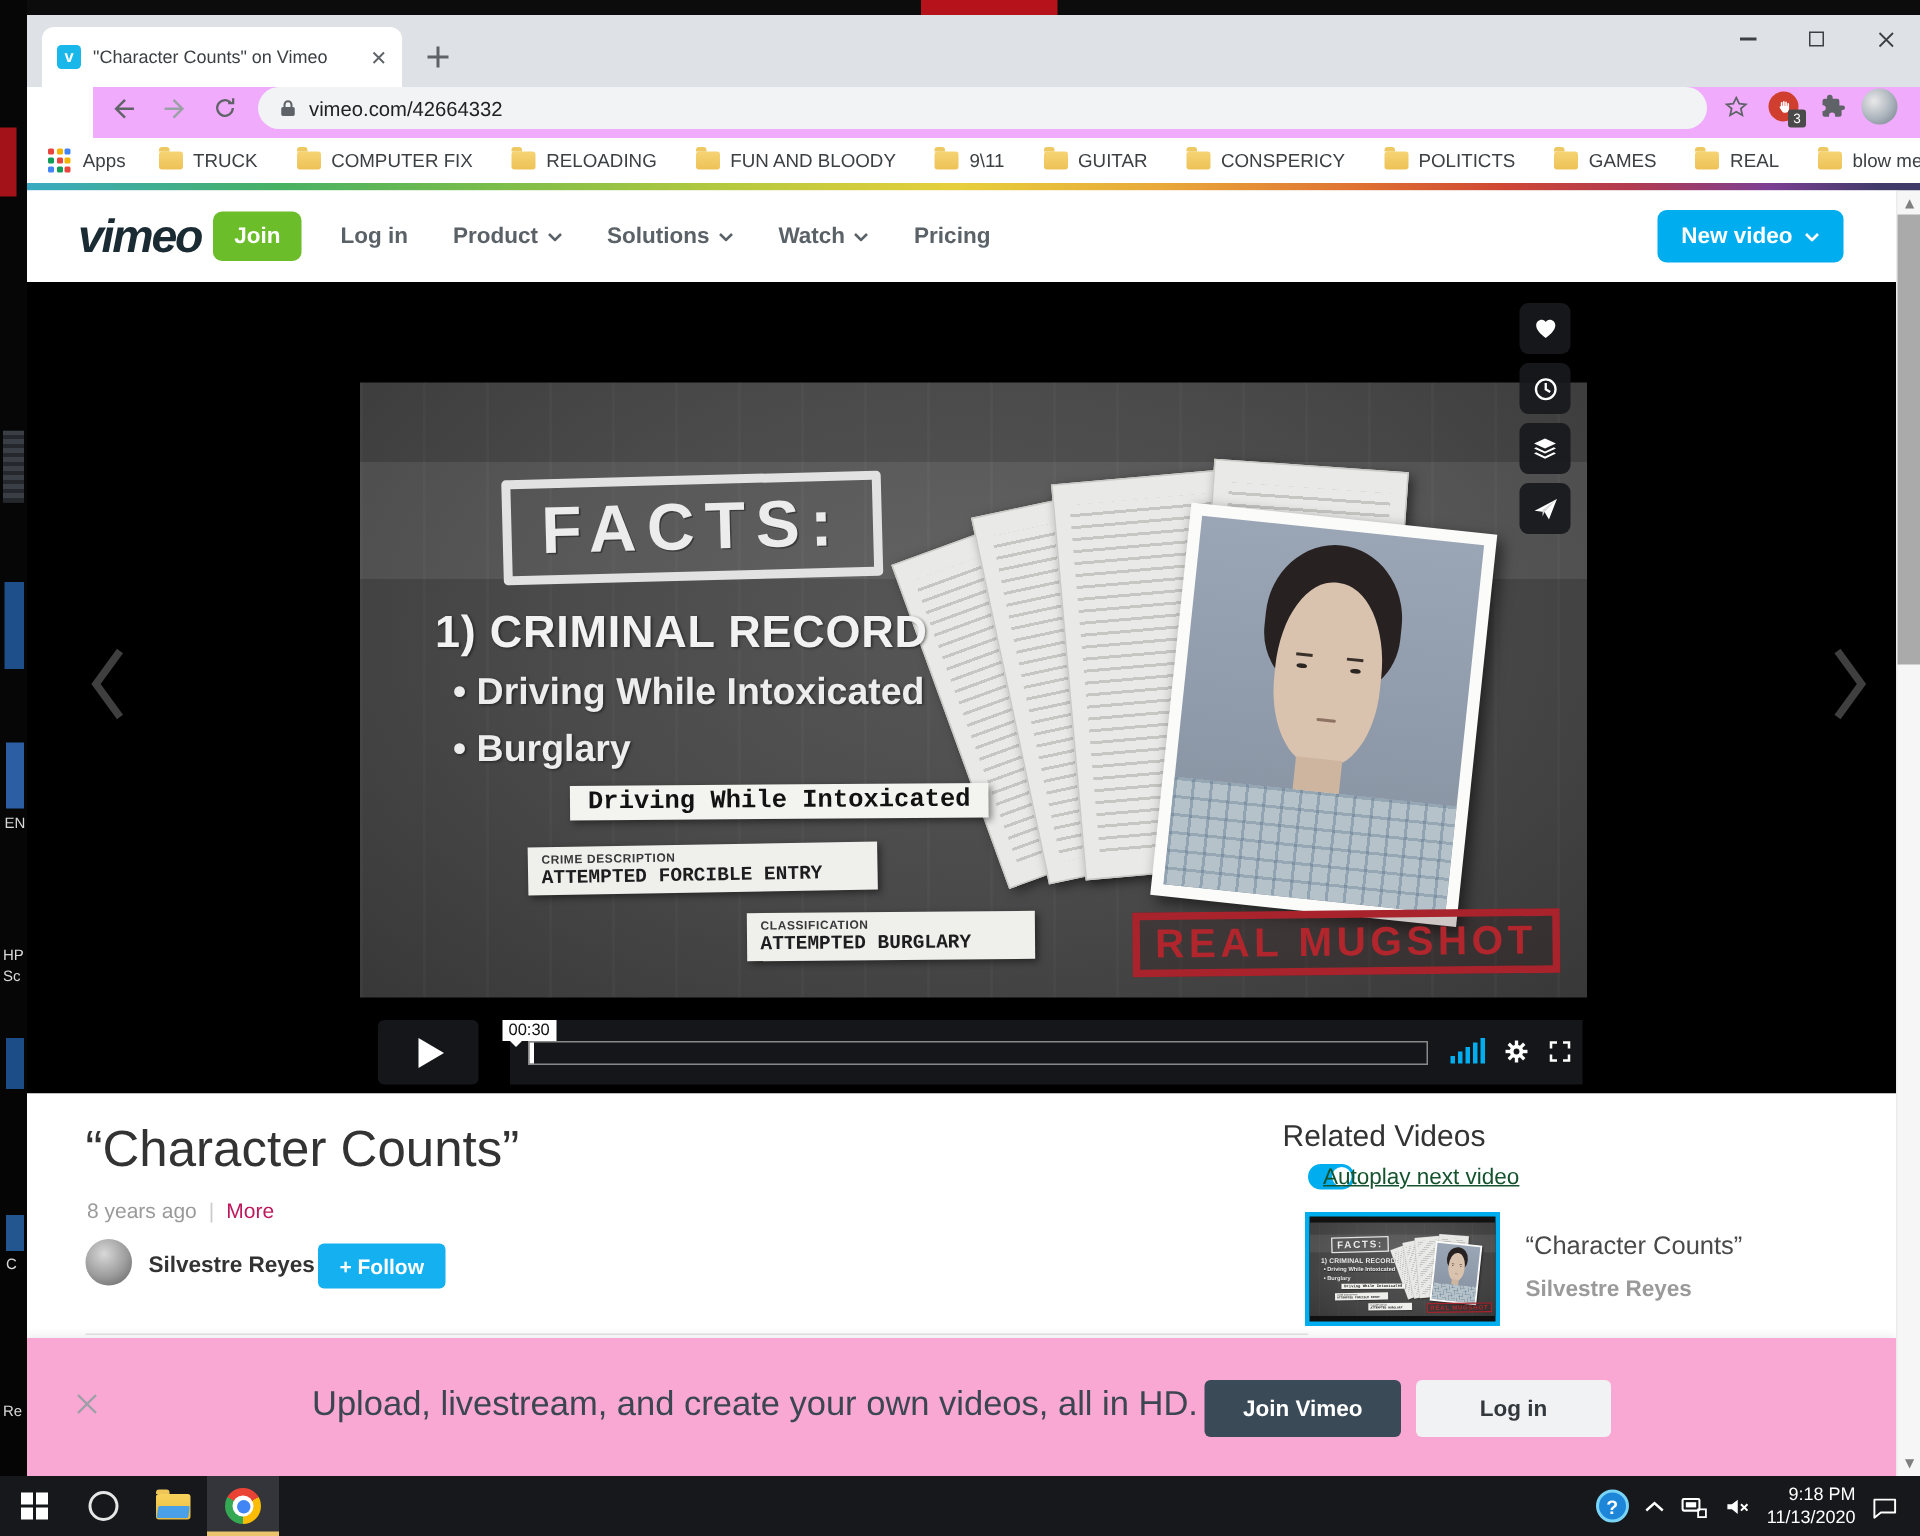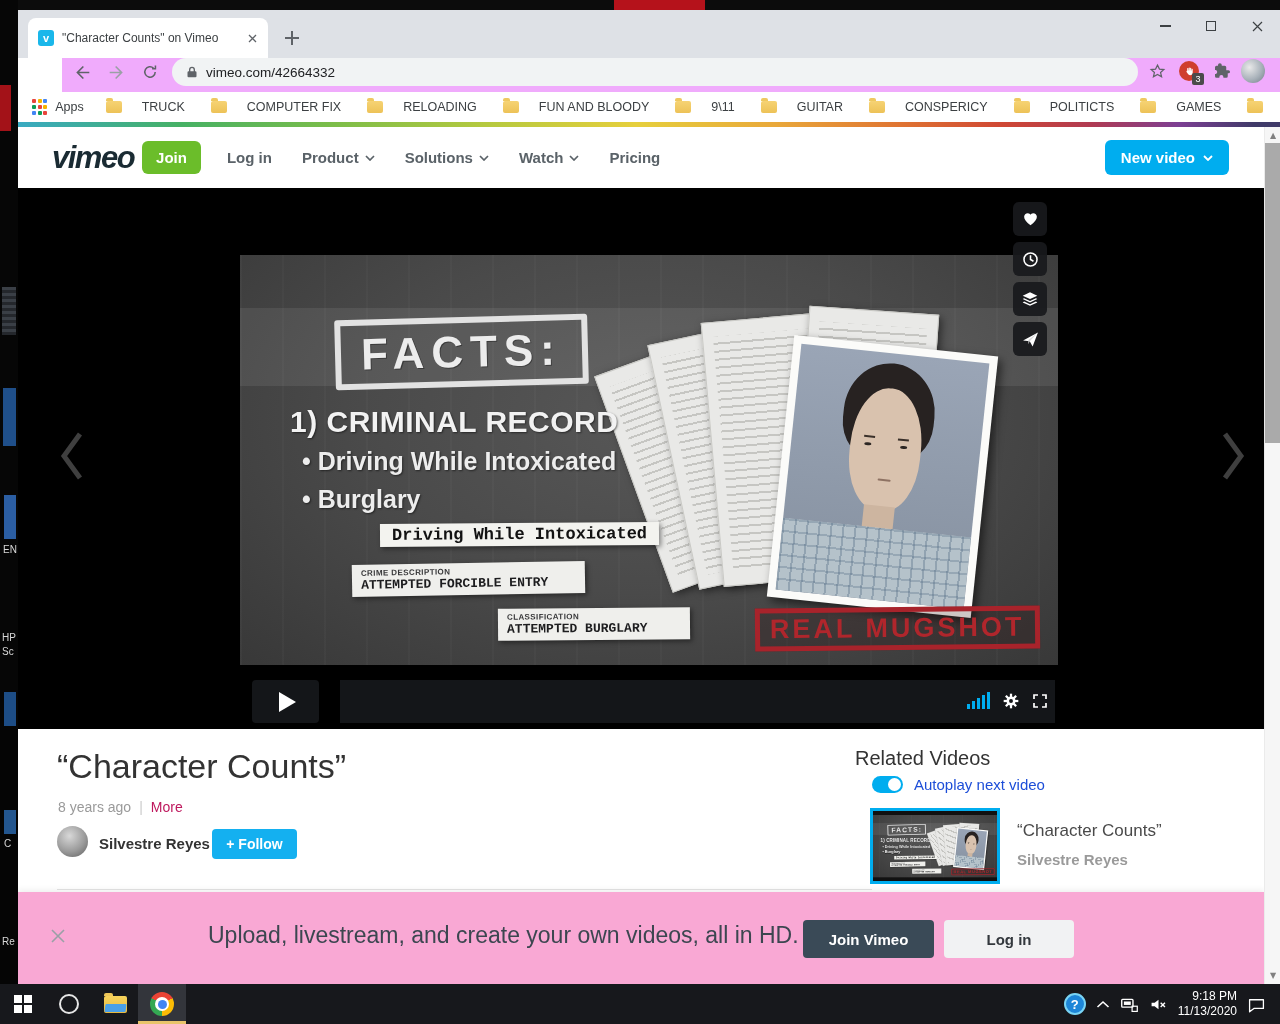--- a/index.html
+++ b/index.html
@@ -39,21 +39,21 @@
   .abp{width:20px;height:20px;border-radius:50%;background:#cf3e2e;display:flex;align-items:center;justify-content:center;position:relative;}
   .abp-badge{position:absolute;right:-5px;bottom:-4px;background:#4a4a4a;color:#fff;font-size:9px;width:12px;height:12px;display:flex;align-items:center;justify-content:center;border-radius:2px;}
   .avatar-br{width:24px;height:24px;border-radius:50%;background:radial-gradient(circle at 35% 35%,#e9e9e9,#a9b2ba 55%,#707b86);}
   .dots{display:flex;flex-direction:column;gap:2.5px;}
   .dots i{width:3.4px;height:3.4px;border-radius:50%;background:#5f6368;}
 
   .bookmarks{position:absolute;left:0;top:82px;width:100%;height:30px;background:#fff;display:flex;align-items:center;padding-left:14px;}
   .apps-grid{display:grid;grid-template-columns:repeat(3,4px);grid-gap:1.6px;margin-right:8px;}
   .apps-grid i{width:4px;height:4px;border-radius:1px;}
   .bm-area{display:flex;align-items:center;gap:26px;margin-left:22px;}
-  .bm{display:flex;align-items:center;gap:20px;text-align:center;}
+  .bm{display:flex;align-items:center;gap:7px;text-align:center;}
   .bm-label,.apps-label{font-size:12.5px;color:#3c4043;white-space:nowrap;}
   .folder{width:16px;height:12px;background:linear-gradient(#f6d374,#edc257);border-radius:2px;position:relative;flex:none;}
   .folder::before{content:"";position:absolute;left:0;top:-3px;width:7px;height:3px;background:#eec860;border-radius:2px 2px 0 0;}
 
   .rainbow{position:absolute;left:0;top:112px;width:100%;height:5px;
     background:linear-gradient(90deg,#39aac2 0%,#46b164 13%,#7cbd49 25%,#b5c93f 37%,#e6cf3c 49%,#e9a83a 60%,#df7332 70%,#cf4734 78%,#b03a52 85%,#7c3f93 92%,#3f3a68 98%);}
 
   
   .page{position:absolute;left:0;top:117px;width:1246px;height:857px;background:#fff;overflow:hidden;}
   .vheader{position:absolute;left:0;top:0;width:100%;height:61px;background:#fff;display:flex;align-items:center;padding:0 34px;}
@@ -122,21 +122,21 @@
   .vmeta .sep{color:#ccc;margin:0 8px;}
   .vmeta .more{color:#be185d;}
   .avatar-author{position:absolute;left:39px;top:97px;width:31px;height:31px;border-radius:50%;background:radial-gradient(circle at 40% 32%,#d8d8d8,#9b9b9b 55%,#5c5c5c);}
   .author-name{position:absolute;left:81px;top:106px;font-size:15px;font-weight:bold;color:#333;}
   .follow-btn{position:absolute;left:194px;top:100px;width:85px;height:30px;background:#14b0f0;color:#fff;font-size:14px;font-weight:bold;border-radius:4px;display:flex;align-items:center;justify-content:center;}
   .divider{position:absolute;left:39px;top:160px;width:815px;height:1px;background:#e4e4e4;}
 
   .related-h{position:absolute;left:837px;top:18px;font-size:20px;color:#333;}
   .toggle{position:absolute;left:854px;top:47px;width:31px;height:17px;border-radius:9px;background:#00adef;}
   .knob{position:absolute;right:2px;top:2px;width:13px;height:13px;border-radius:50%;background:#fff;}
-  .autoplay-label{position:absolute;left:896px;top:47px;font-size:15px;color:#1d4ed8;}
+  .autoplay-label{position:absolute;left:864px;top:47px;font-size:15px;color:#14532d;text-decoration:underline;}
   .rel-thumb{position:absolute;left:852px;top:79px;width:130px;height:76px;border:3px solid #00adef;background:#111;overflow:hidden;}
   .rel-title{position:absolute;left:999px;top:92px;font-size:17px;color:#4a4a4a;}
   .rel-author{position:absolute;left:999px;top:122px;font-size:15px;font-weight:bold;color:#9a9a9a;}
 
   
   .banner{position:absolute;left:0;top:765px;width:100%;height:92px;background:#f9a8d4;box-shadow:0 -2px 6px rgba(0,0,0,.07);}
   .banner-close{position:absolute;left:32px;top:36px;width:18px;height:18px;}
   .banner-text{position:absolute;left:190px;top:30px;font-size:23px;color:#3c4650;}
   .joinvimeo-btn{position:absolute;left:785px;top:28px;width:131px;height:38px;background:#3a4a57;color:#fff;font-size:15px;font-weight:bold;border-radius:4px;display:flex;align-items:center;justify-content:center;}
   .banner-login{position:absolute;left:926px;top:28px;width:130px;height:38px;background:#f1f2f3;color:#33383d;font-size:15px;font-weight:bold;border-radius:4px;display:flex;align-items:center;justify-content:center;}
@@ -316,21 +316,21 @@
           <div class="bm">
             <span class="folder"></span>
             <span class="bm-label">POLITICTS</span>
           </div>
           <div class="bm">
             <span class="folder"></span>
             <span class="bm-label">GAMES</span>
           </div>
           <div class="bm">
             <span class="folder"></span>
-            <span class="bm-label">CRIME</span>
+            <span class="bm-label">REAL</span>
           </div>
           <div class="bm">
             <span class="folder"></span>
             <span class="bm-label">blow me</span>
           </div>
         </div>
 
     </div>
 
     <div class="rainbow"></div>
@@ -456,20 +456,24 @@
                 <path d="M2 18 30 3 20 29l-5.5-9.5z" fill="#fff"></path>
                 <path d="M14.5 19.5 30 3 12 17v8z" fill="#d7d7d7"></path>
               </svg>
           </div>
         </div>
 
         <div class="play-btn">
             <span class="play-tri"></span>
           </div>
         <div class="ctrl-strip">
+          <div class="progress">
+            <span class="playhead"></span>
+            <span class="tooltip">00:30</span>
+          </div>
           <div class="vol">
             <i style="height:5px"></i>
               <i style="height:8px"></i>
               <i style="height:11px"></i>
               <i style="height:14px"></i>
               <i style="height:17px"></i>
           </div>
           <div class="gear-ic">
             <svg width="18" height="18" viewBox="0 0 32 32">
                 <g fill="#fff">

